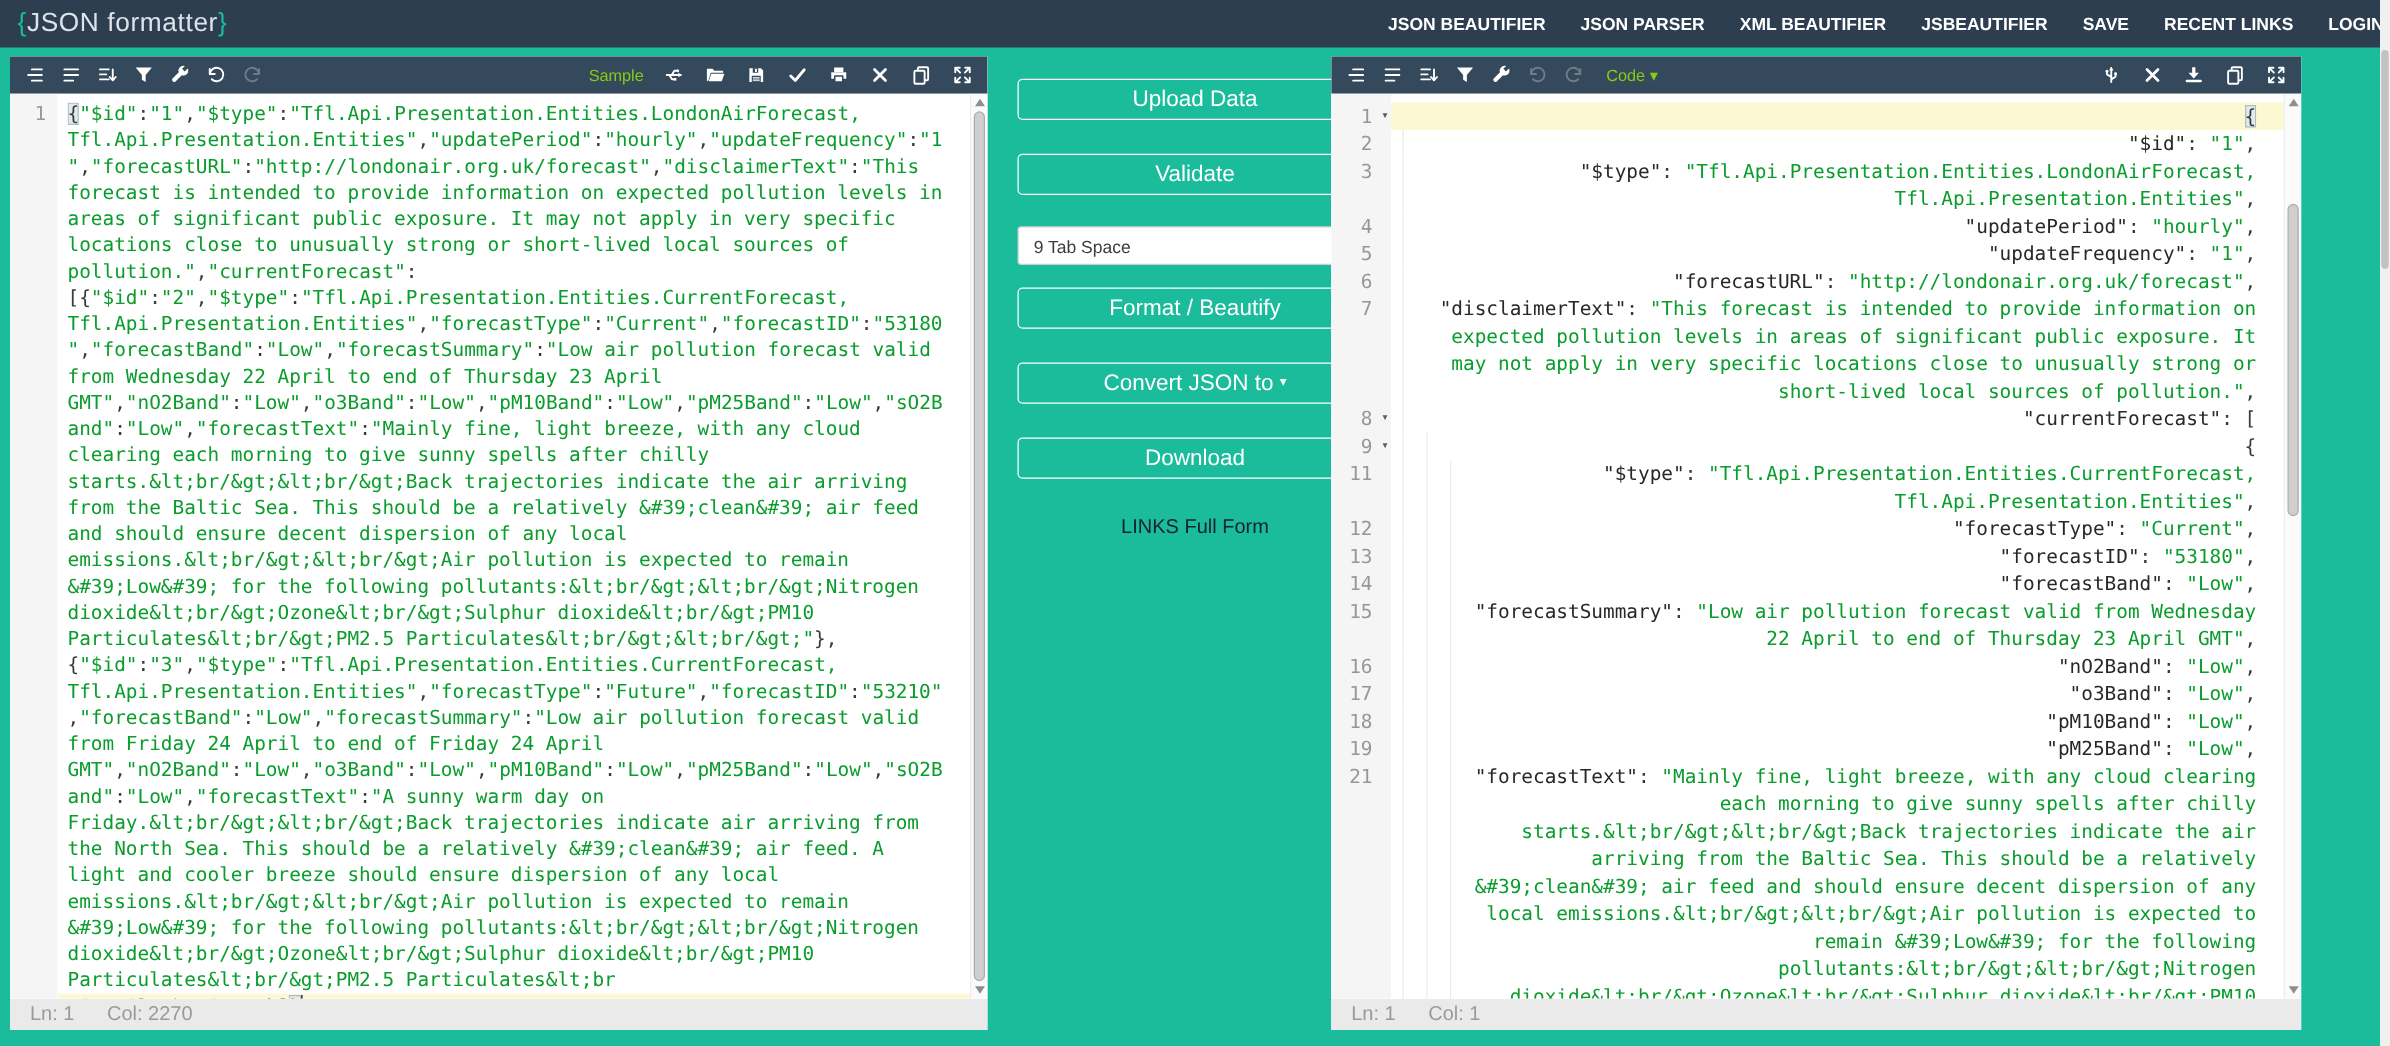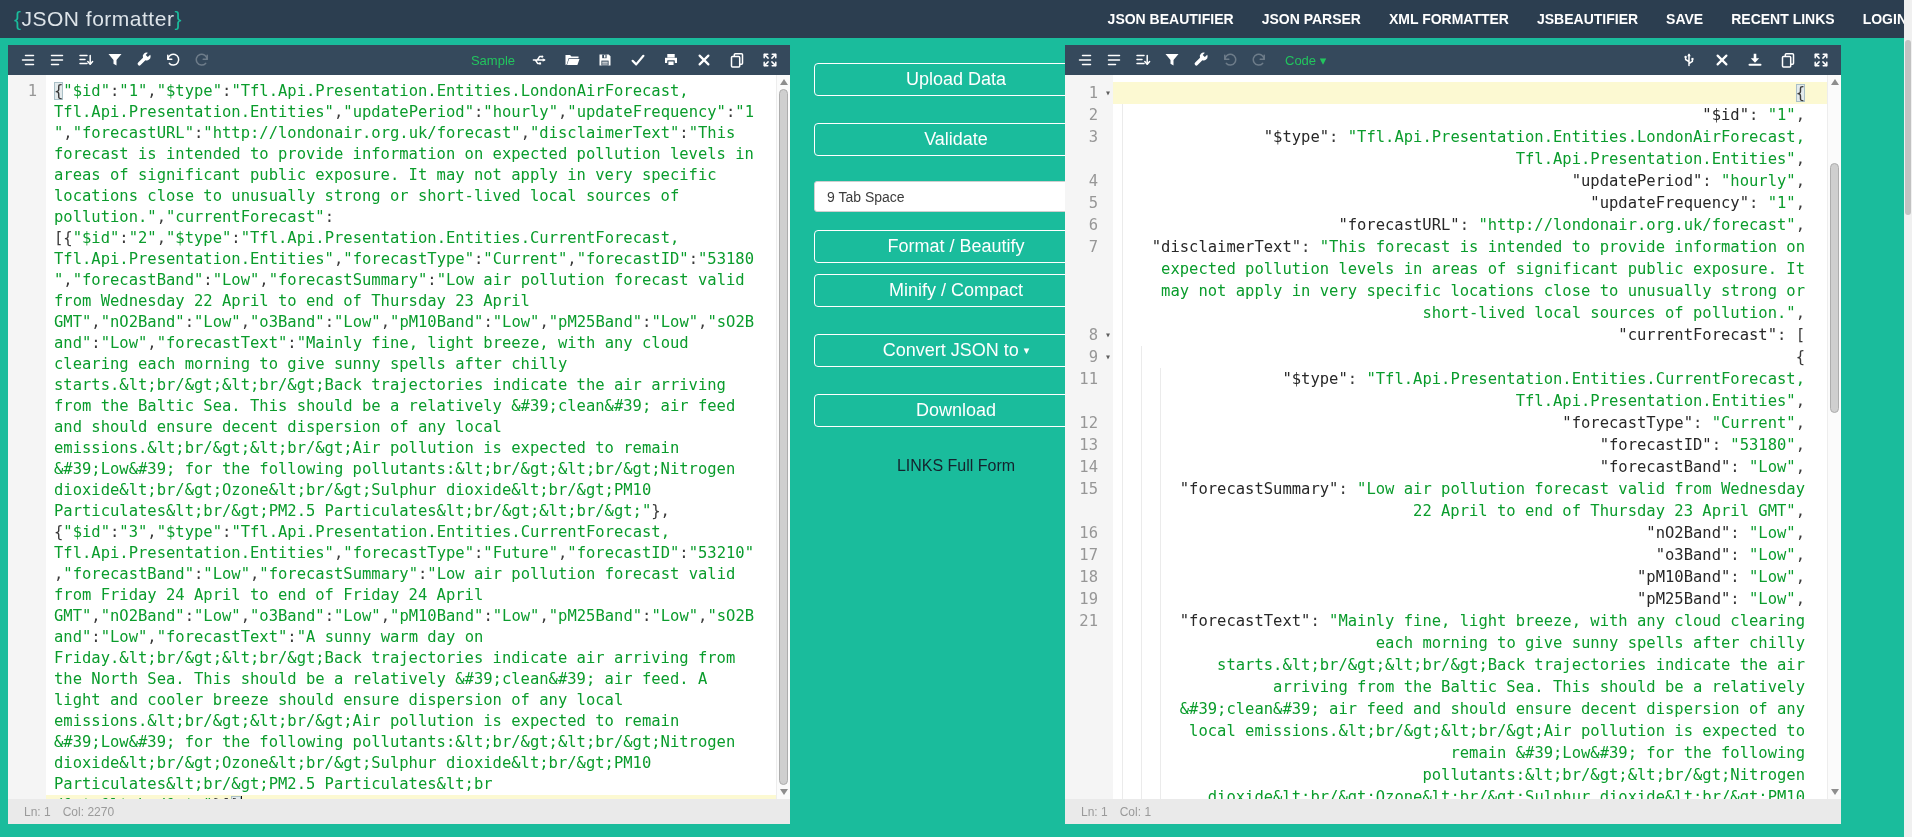--- a/index.html
+++ b/index.html
@@ -20,21 +20,21 @@
   .left-panel  { left:8px;    width:782px; }
   .right-panel { left:1065px; width:776px;text-align:right; }
 
   .toolbar { height:30px; flex:none; background:#35495c; display:flex; align-items:center; padding:0 12px; }
   .tb-group { display:flex; align-items:center; gap:13px; }
   .tb-group.right { gap:17px; }
   .tb-icon { width:16px; height:16px; display:block; cursor:pointer; }
   .tb-icon svg { width:16px; height:16px; display:block; stroke:#fff; fill:none;
                  stroke-width:1.5; stroke-linecap:round; stroke-linejoin:round; }
   .tb-icon.dim { opacity:.28; }
-  .tb-label { color:#22c55e; font-size:13px; cursor:pointer; white-space:nowrap; }
+  .tb-label { color:#84cc16; font-size:13px; cursor:pointer; white-space:nowrap; }
   .sample-label { margin-right:16px; }
   .code-label { margin-left:18px; }
   .spacer { flex:1; }
 
   
   .editor { flex:1; position:relative; display:flex; overflow:hidden; background:#fff; }
   .gutter { width:38px; flex:none; background:#f5f5f5; color:#979797;
             font:15.5px/21px "DejaVu Sans Mono",monospace; padding-top:6px; text-align:right; }
   .gutter .ln { display:block; padding-right:9px; }
 
@@ -64,21 +64,21 @@
   .vs-up, .vs-down { position:absolute; left:3px; width:0; height:0; cursor:pointer;
                      border-left:4px solid transparent; border-right:4px solid transparent; }
   .vs-up   { top:4px;    border-bottom:6px solid #8e8e8e; }
   .vs-down { bottom:4px; border-top:6px solid #8e8e8e; }
   .vs-thumb { position:absolute; left:2px; right:2px; background:#cfcfcf;
               border:1px solid #adadad; border-radius:6px; cursor:pointer; }
   .left-panel  .vs-thumb { top:14px; bottom:14px; }
   .right-panel .vs-thumb { top:88px; height:250px; }
 
   .statusbar { height:25px; flex:none; background:#eaeaea; display:flex; align-items:center;
-               gap:12px; padding:0 16px; font-size:12px; color:#9a9a9a; }
+               gap:26px; padding:0 16px; font-size:16px; color:#9a9a9a; }
 
   
   .middle { position:absolute; left:814px; top:63px; width:284px; display:flex; flex-direction:column; }
   .btn { height:33px; border:1.5px solid #ffffff; border-radius:4px; background:transparent; color:#ffffff;
          font-size:18px; font-family:"Liberation Sans",sans-serif; display:flex; align-items:center;
          justify-content:center; cursor:pointer; }
   .m-validate { margin-top:27px; }
   .m-format   { margin-top:18px; }
   .m-minify   { margin-top:11px; }
   .m-convert  { margin-top:27px; }
@@ -96,21 +96,21 @@
                     background:#c2c2c2; border-radius:4px; cursor:pointer; }
 </style>
 </head>
 <body>
 
 <nav class="navbar">
   <div class="logo"><span class="brace">{</span><span>JSON formatter</span><span class="brace">}</span></div>
   <div class="nav-menu">
     <span class="nav-item">JSON BEAUTIFIER</span>
     <span class="nav-item">JSON PARSER</span>
-    <span class="nav-item">XML FORMATTER</span>
+    <span class="nav-item">XML BEAUTIFIER</span>
     <span class="nav-item">JSBEAUTIFIER</span>
     <span class="nav-item">SAVE</span>
     <span class="nav-item">RECENT LINKS</span>
     <span class="nav-item">LOGIN</span>
   </div>
 </nav>
 
 <section class="panel left-panel">
   <div class="toolbar">
     <div class="tb-group" id="lt-icons-left">
@@ -228,21 +228,20 @@
 </section>
 
 <div class="middle">
   <button class="btn">Upload Data</button>
   <button class="btn m-validate">Validate</button>
   <div class="select">
     <span>9 Tab Space</span>
     <span class="chev"></span>
   </div>
   <button class="btn m-format">Format / Beautify</button>
-  <button class="btn m-minify">Minify / Compact</button>
   <button class="btn m-convert">
     <span>Convert JSON to</span>
     <span class="caret">▾</span>
   </button>
   <button class="btn m-download">Download</button>
   <div class="full-form">LINKS Full Form</div>
 </div>
 
 <section class="panel right-panel">
   <div class="toolbar">

